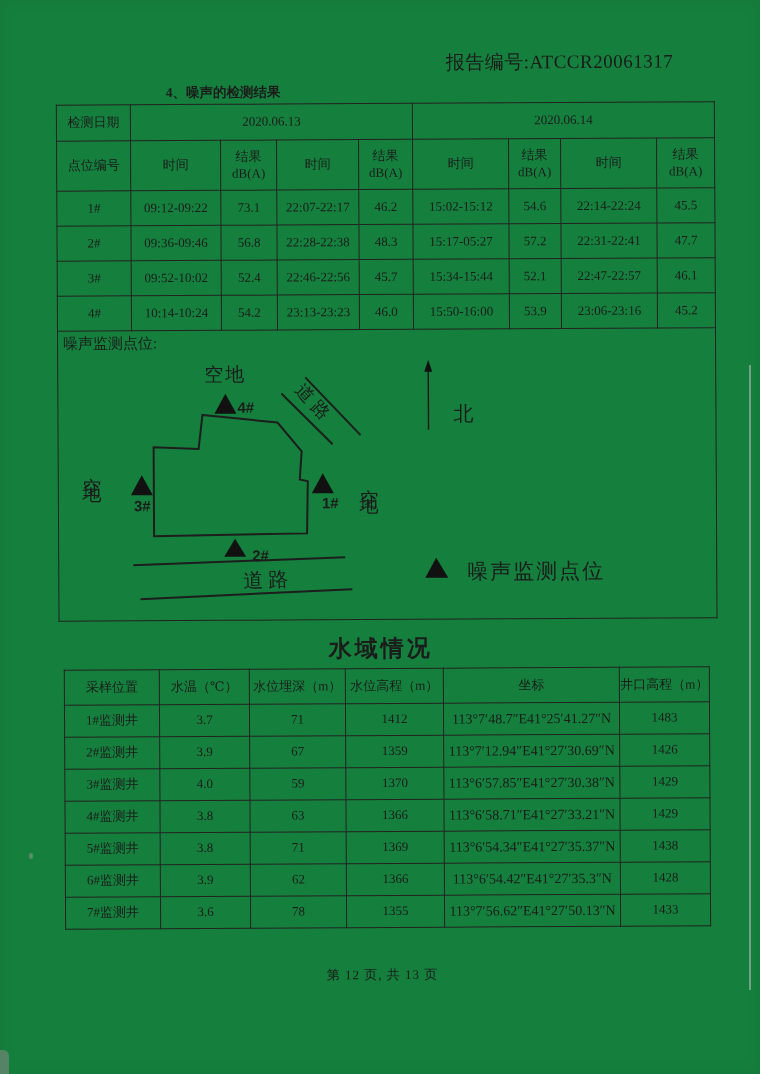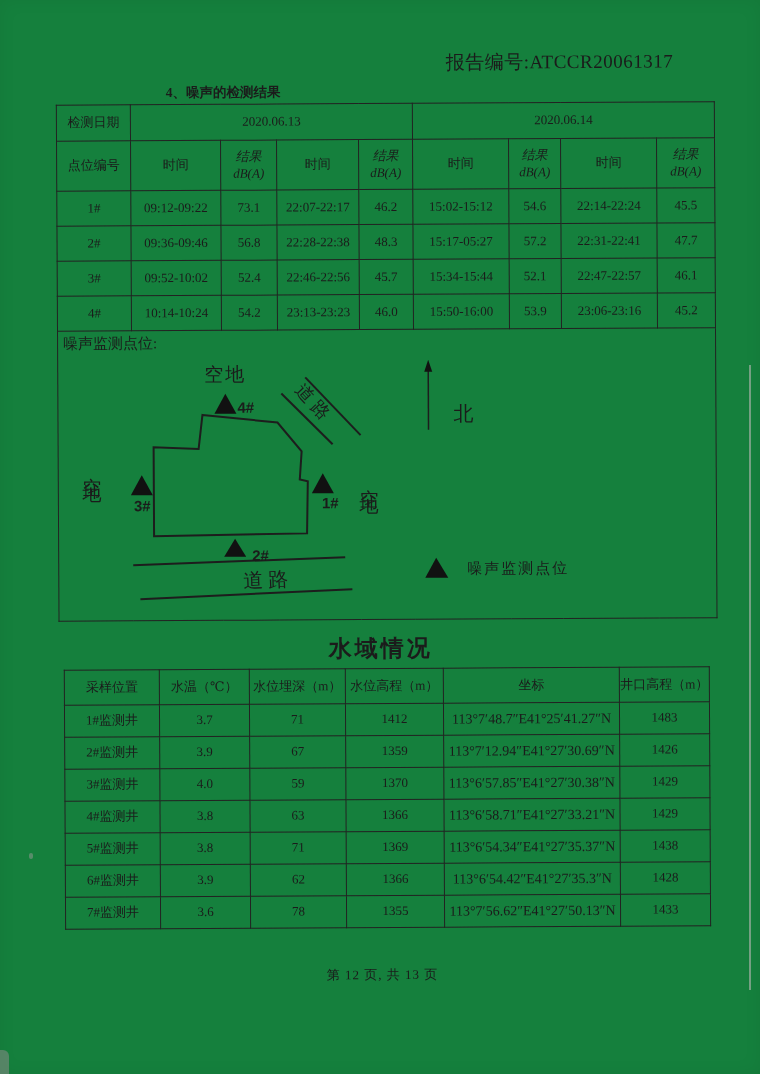--- a/index.html
+++ b/index.html
@@ -12,40 +12,40 @@
   .noise-heading{position:absolute;left:122px;top:83px;font-size:13.5px;font-weight:bold;margin-left:46px;}
 
   table{border-collapse:collapse;table-layout:fixed;}
   td{border:1.5px solid #222;padding:0;text-align:center;vertical-align:middle;
      overflow:hidden;font-size:13px;line-height:1.25;}
 
   .noise-table{position:absolute;left:58px;top:103px;width:658px;}
   .noise-table tr.h36{height:36px;}
   .noise-table tr.h50{height:50px;}
   .noise-table tr.h35{height:35px;}
-  .result-head span{display:block;font-style:italic;}
+  .result-head span{display:block;}
 
   .diagram-cell{height:289px;padding:0;}
   .diagram{position:relative;width:100%;height:289px;}
   .diagram svg{position:absolute;left:0;top:0;}
   .dg-label{position:absolute;line-height:1;white-space:nowrap;}
   .dg-caption{left:5px;top:5px;font-size:15px;}
   .dg-kong-top{left:146px;top:34px;font-size:19px;letter-spacing:2px;}
   .dg-vert{writing-mode:vertical-rl;letter-spacing:7px;font-size:19px;}
   .dg-kong-left{left:24px;top:130px;}
   .dg-kong-right{left:301px;top:143px;}
   .pt-label{font-family:"Liberation Sans","DejaVu Sans",sans-serif;font-weight:bold;font-size:15px;}
   .dg-p4{left:179px;top:69px;}
   .dg-p3{left:75px;top:167px;}
   .dg-p1{left:263px;top:165px;}
   .dg-p2{left:193px;top:217px;}
   .dg-road-top{left:233px;top:64px;font-size:18px;letter-spacing:5px;transform:rotate(47deg);transform-origin:center;}
   .dg-road-bottom{left:184px;top:239px;font-size:20px;letter-spacing:5px;transform:rotate(-2deg);}
   .dg-north{left:395px;top:74px;font-size:20px;}
-  .dg-legend{left:408px;top:232px;font-size:15px;letter-spacing:2px;}
+  .dg-legend{left:408px;top:232px;font-size:21px;letter-spacing:2px;}
 
   .water-title{position:absolute;left:0;top:633px;width:760px;text-align:center;
                font-size:23px;font-weight:bold;letter-spacing:3px;}
   .water-table{position:absolute;left:63px;top:668px;width:645px;}
   .water-table tr.hh{height:35px;}
   .water-table tr.hr{height:32px;}
   .coord-cell{font-size:14px;}
 
   .footer{position:absolute;left:0;top:966px;width:760px;text-align:center;
           font-size:13px;letter-spacing:1px;}

